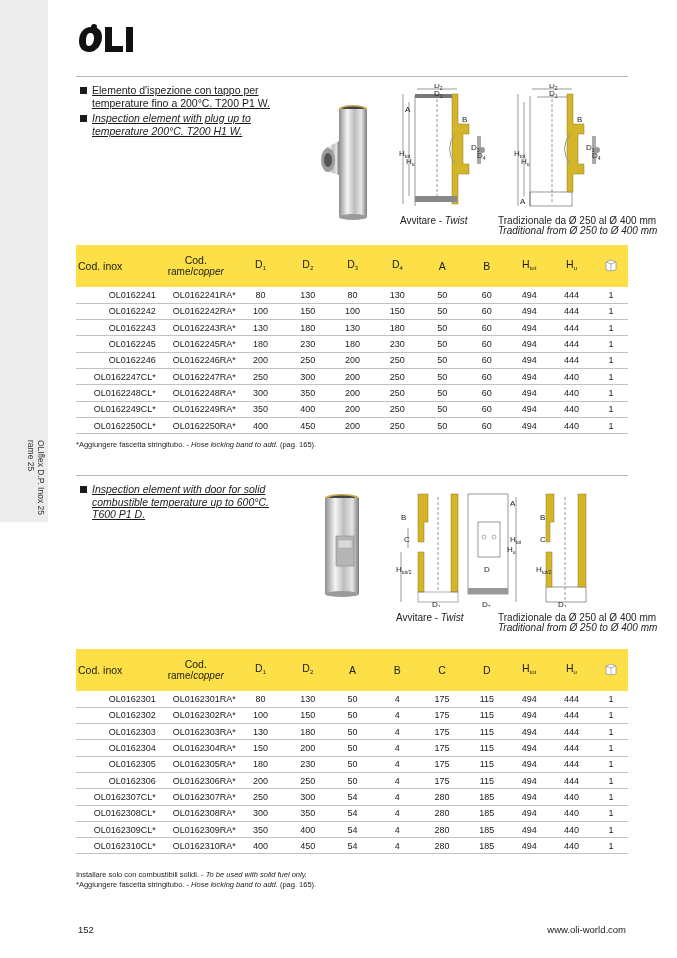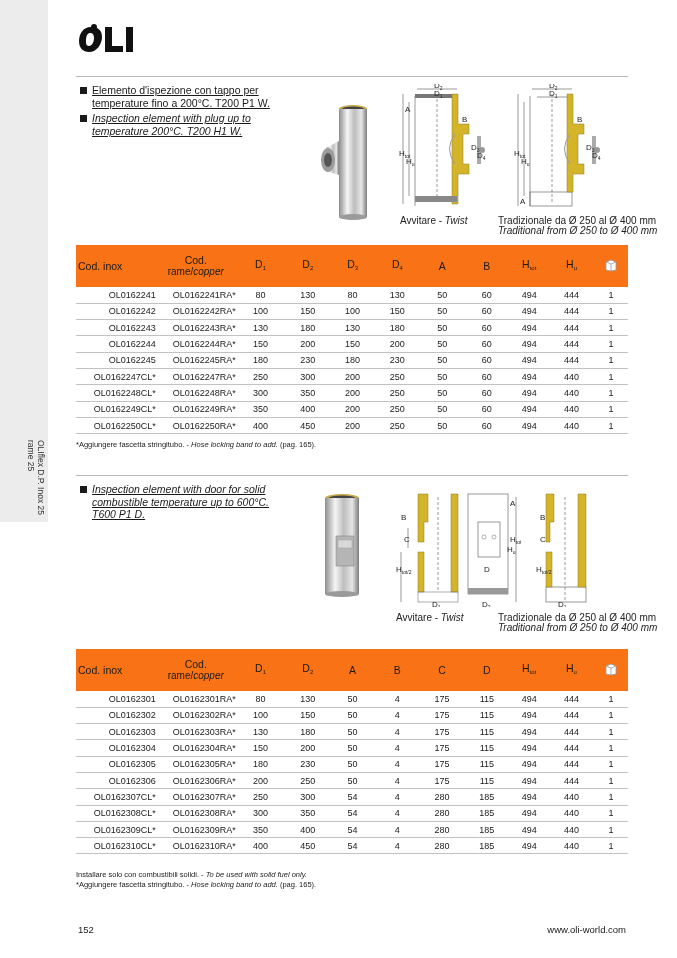--- a/index.html
+++ b/index.html
@@ -19,21 +19,21 @@
   .desc .item::before { content: ""; position: absolute; left: 0; top: 3px; width: 7px; height: 7px; background: #1a1a1a; }
   .desc .item.it { font-style: italic; }
 
   .photo { position: absolute; }
   .diagram { position: absolute; }
 
   .cap { position: absolute; font-size: 10px; line-height: 10px; color: #222; }
   .cap i { font-style: italic; }
 
   table.spec { position: absolute; left: 76px; border-collapse: collapse; font-size: 9px; color: #1a1a1a; }
-  table.spec th { background: #f97316; font-weight: normal; font-size: 10.5px; height: 35px; text-align: center; line-height: 11px; padding: 10px; }
+  table.spec th { background: #fde047; font-weight: normal; font-size: 10.5px; height: 35px; text-align: center; line-height: 11px; padding: 10px; }
   table.spec th.l { text-align: left; padding-left: 2px; }
   table.spec th sub { font-size: 6px; vertical-align: -2px; }
   table.spec td { height: 16.3px; border-bottom: 1px solid #c2c2c2; text-align: center; padding: 0; }
   table.spec td.l { text-align: right; padding-left: 2px; }
   table.spec th .sm { font-size: 10px; text-align: center; }
   table.spec th .it { font-style: italic; }
 
   .note { position: absolute; left: 76px; font-size: 7.5px; line-height: 9.5px; color: #222; }
   .note i { font-style: italic; }
 
@@ -211,39 +211,39 @@
         <td>180</td>
         <td>130</td>
         <td>180</td>
         <td>50</td>
         <td>60</td>
         <td>494</td>
         <td>444</td>
         <td>1</td>
       </tr>
       <tr>
-        <td class="l">OL0162244</td>
-        <td class="l">OL0162244RA*</td>
-        <td>150</td>
-        <td>200</td>
-        <td>150</td>
-        <td>200</td>
-        <td>50</td>
-        <td>60</td>
-        <td>494</td>
-        <td>444</td>
-        <td>1</td>
-      </tr>
-      <tr>
         <td class="l">OL0162245</td>
         <td class="l">OL0162245RA*</td>
         <td>180</td>
         <td>230</td>
         <td>180</td>
         <td>230</td>
+        <td>50</td>
+        <td>60</td>
+        <td>494</td>
+        <td>444</td>
+        <td>1</td>
+      </tr>
+      <tr>
+        <td class="l">OL0162246</td>
+        <td class="l">OL0162246RA*</td>
+        <td>200</td>
+        <td>250</td>
+        <td>200</td>
+        <td>250</td>
         <td>50</td>
         <td>60</td>
         <td>494</td>
         <td>444</td>
         <td>1</td>
       </tr>
       <tr>
         <td class="l">OL0162247CL*</td>
         <td class="l">OL0162247RA*</td>
         <td>250</td>

